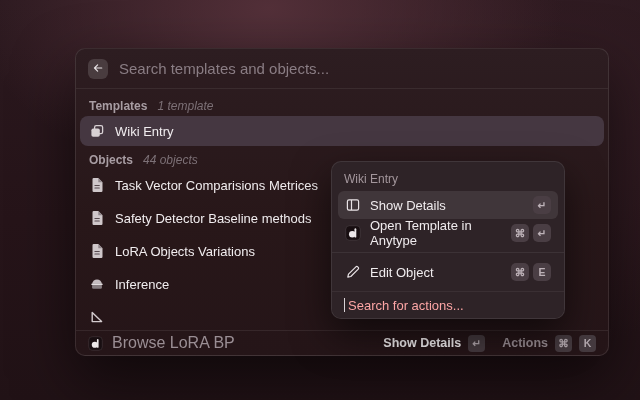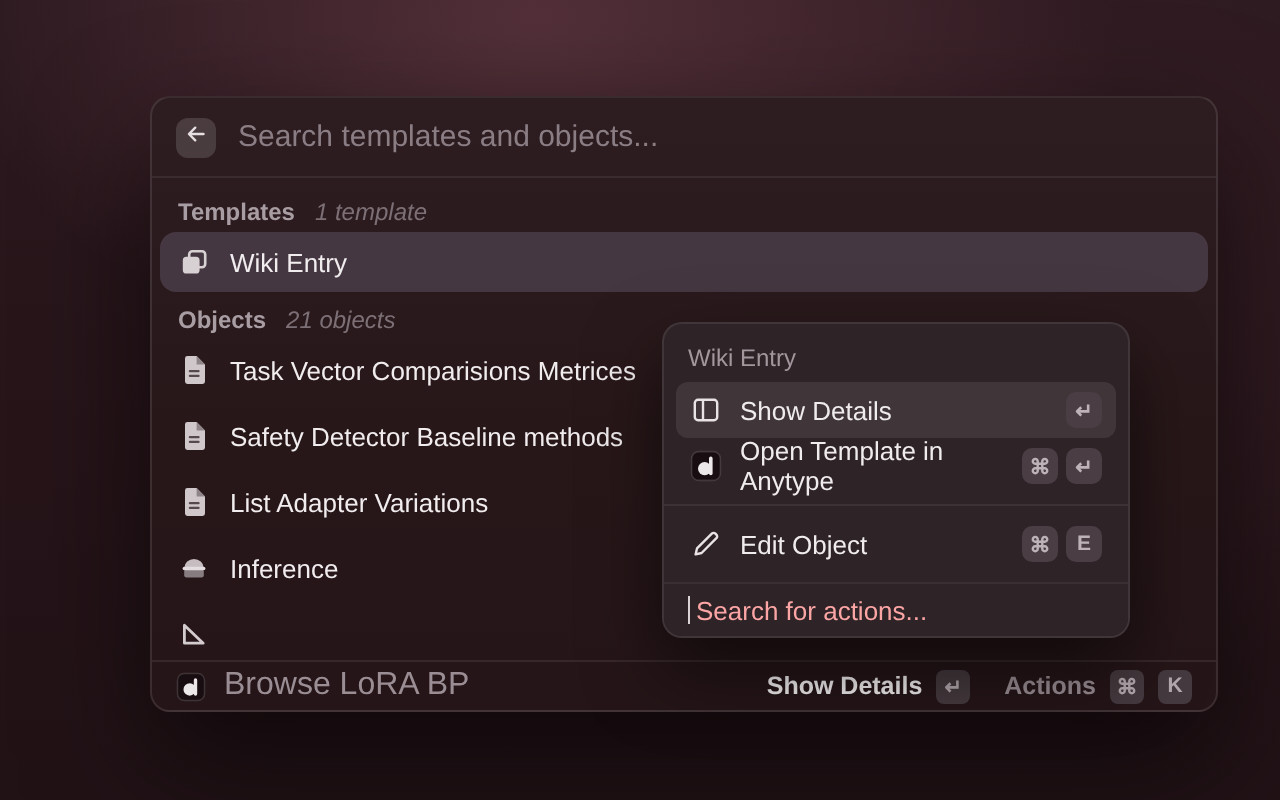--- a/index.html
+++ b/index.html
@@ -124,21 +124,21 @@
       <svg viewBox="0 0 16 16">
         <rect x="5.6" y="2.6" width="8" height="8" rx="1.6" fill="none" stroke="#d8d1d4" stroke-width="1.3"></rect>
         <rect x="2.4" y="5.4" width="8.4" height="8.4" rx="1.8" fill="#d8d1d4"></rect>
       </svg>
     </span>
     <span>Wiki Entry</span>
   </div>
 
   <div class="section-label label-objects">
     <span class="name">Objects</span>
-    <span class="count">21 objects</span>
+    <span class="count">44 objects</span>
   </div>
 
   <div class="row">
     <span class="obj-icon">
       <svg viewBox="0 0 16 16">
         <path d="M3.5 2.2 a1.2 1.2 0 0 1 1.2 -1.2 h4.6 l4.2 4.2 v8.6 a1.2 1.2 0 0 1 -1.2 1.2 h-7.6 a1.2 1.2 0 0 1 -1.2 -1.2 z" fill="#cfc7ca"></path>
         <path d="M9.3 1 v4.2 h4.2 z" fill="#8f8589"></path>
         <rect x="5.4" y="8" width="5.4" height="1.1" rx="0.5" fill="#56494e"></rect>
         <rect x="5.4" y="10.4" width="5.4" height="1.1" rx="0.5" fill="#56494e"></rect>
       </svg>
@@ -160,21 +160,21 @@
 
   <div class="row">
     <span class="obj-icon">
       <svg viewBox="0 0 16 16">
         <path d="M3.5 2.2 a1.2 1.2 0 0 1 1.2 -1.2 h4.6 l4.2 4.2 v8.6 a1.2 1.2 0 0 1 -1.2 1.2 h-7.6 a1.2 1.2 0 0 1 -1.2 -1.2 z" fill="#cfc7ca"></path>
         <path d="M9.3 1 v4.2 h4.2 z" fill="#8f8589"></path>
         <rect x="5.4" y="8" width="5.4" height="1.1" rx="0.5" fill="#56494e"></rect>
         <rect x="5.4" y="10.4" width="5.4" height="1.1" rx="0.5" fill="#56494e"></rect>
       </svg>
     </span>
-    <span>List Adapter Variations</span>
+    <span>LoRA Objects Variations</span>
   </div>
 
   <div class="row">
     <span class="obj-icon">
       <svg viewBox="0 0 16 16">
         <path d="M3.2 7.8 a4.8 4.3 0 0 1 9.6 0 z" fill="#c6bdc1"></path>
         <rect x="3.1" y="8.6" width="9.8" height="4.2" rx="1.2" fill="#877d81"></rect>
         <rect x="2.3" y="7.4" width="11.4" height="1.7" rx="0.85" fill="#e3dddf"></rect>
       </svg>
     </span>

